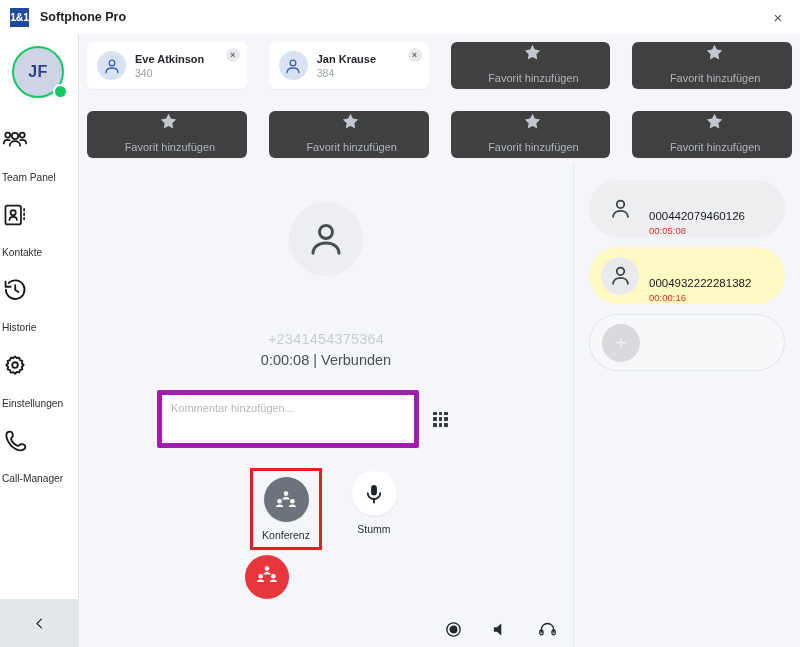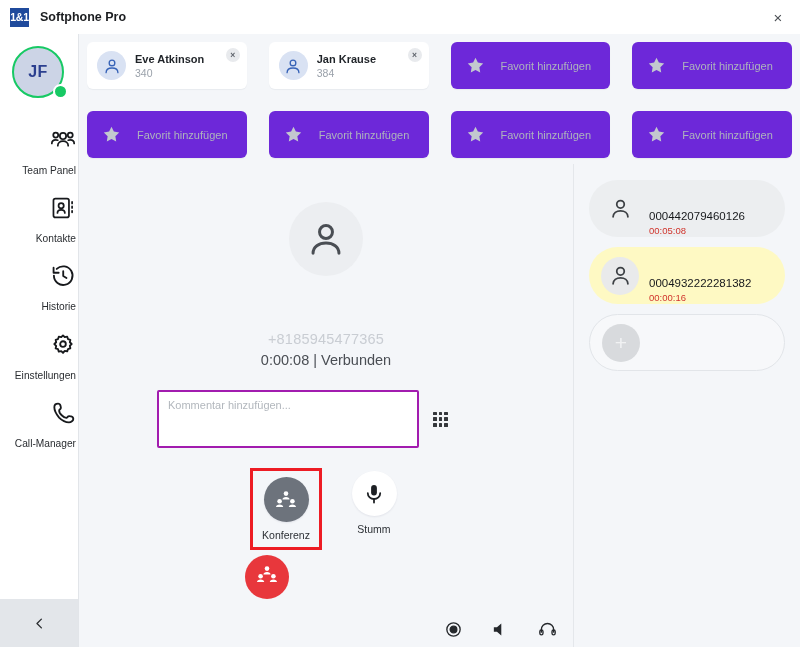--- a/index.html
+++ b/index.html
@@ -90,22 +90,22 @@
   }
   .nav {
     margin-top: 18px;
     width: 100%;
     display: flex; flex-direction: column; align-items: center;
     gap: 3px;
   }
   .nav-item {
     width: 100%;
     padding: 9px 2px 7px;
-    display: flex; flex-direction: column; align-items: flex-end;
-    gap: 12px;
+    display: flex; flex-direction: column; align-items: flex-start;
+    gap: 19px;
     cursor: pointer;
   }
   .nav-item .ico { width: 26px; height: 26px; display: block; color: #17191c; }
   .nav-item .lbl {
     font-size: 10.2px;
     color: #2a2d31;
     text-align: center;
     line-height: 1.1;
   }
   .collapse-btn {
@@ -138,21 +138,21 @@
     position: relative;
     height: 47px;
     background: #ffffff;
     border-radius: 6px;
     display: flex; align-items: center;
     padding: 0 10px;
     gap: 9px;
     cursor: pointer;
     box-shadow: 0 1px 1px rgba(20,30,60,.05);
   }
-  .fav-card.empty { background: #6d28d9; }
+  .fav-card.empty { background: #404040; flex-direction: column; }
   .fav-avatar {
     width: 29px; height: 29px; flex: 0 0 29px;
     border-radius: 50%;
     background: #d9e2f3;
     display: flex; align-items: center; justify-content: center;
     color: #3763b7;
     overflow: hidden;
   }
   .fav-avatar svg { width: 20px; height: 20px; }
   .fav-star { width: 21px; height: 21px; flex: 0 0 21px; color: #c3c8cf; margin-left: 4px; }
@@ -209,21 +209,21 @@
   }
   .comment-row {
     margin-top: 22px;
     display: flex; align-items: center; gap: 14px;
     width: 100%;
     padding-left: 78px;
   }
   .comment-box {
     width: 262px; height: 58px;
     background: #ffffff;
-    border: 2px solid #a21caf;
+    border: 5px solid #a21caf;
     border-radius: 2px;
     padding: 7px 9px;
     font-size: 11px;
     color: #b2b7bd;
     resize: none;
     outline: none;
     font-family: "Liberation Sans", sans-serif;
   }
   .comment-box::placeholder { color: #b2b7bd; }
   .dialpad-icon {
@@ -516,21 +516,21 @@
 
         <div class="call-stage">
 
           <div class="stage-avatar">
             <svg viewBox="0 0 24 24" fill="none" stroke="currentColor" stroke-width="1.7" stroke-linecap="round">
               <circle cx="12" cy="8" r="3.7"></circle>
                 <path d="M4.6 20.2c0-3.8 3.3-5.9 7.4-5.9s7.4 2.1 7.4 5.9"></path>
             </svg>
           </div>
 
-          <div class="stage-number">+8185945477365</div>
+          <div class="stage-number">+2341454375364</div>
           <div class="stage-status">0:00:08 | Verbunden</div>
 
           <div class="comment-row">
             <textarea class="comment-box" placeholder="Kommentar hinzufügen..." style=""></textarea>
             <span class="dialpad-icon">
               <i></i>
                 <i></i>
                 <i></i>
                 <i></i>
                 <i></i>

